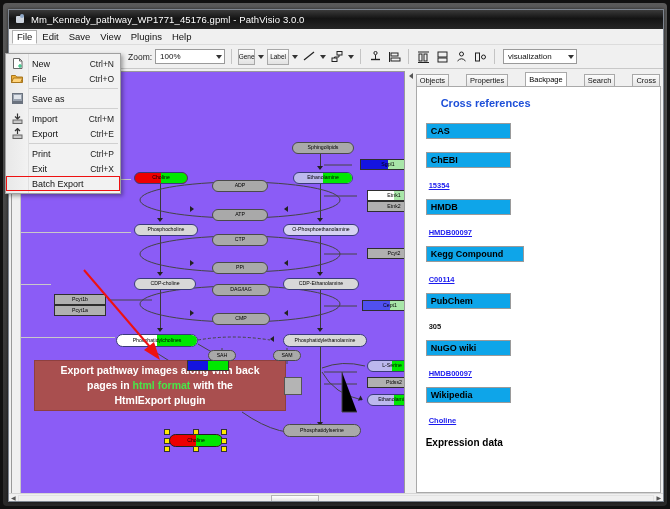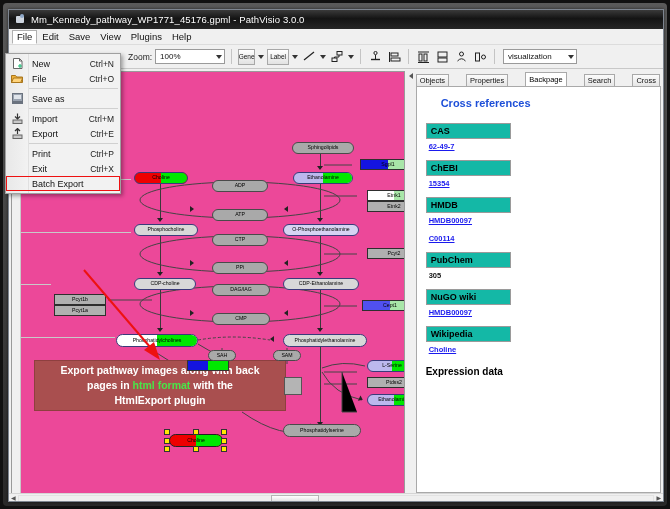--- a/index.html
+++ b/index.html
@@ -57,21 +57,21 @@
   .fm-row .acc{padding-right:6px;color:#222;font-size:8.5px;}
   .fm-row.disabled .lbl,.fm-row.disabled .acc{color:#a3a3a3;}
   .fm-row .sub{position:absolute;right:5px;width:0;height:0;
        border-top:3px solid transparent;border-bottom:3px solid transparent;border-left:4px solid #333;}
   .fm-div{height:1px;background:#d0d0d0;margin:2px 2px 2px 23px;position:relative;z-index:2;}
   .fm-row.boxed{outline:1.5px solid #ee1111;outline-offset:-1px;z-index:3;}
   .fi svg{display:block;}
 
   
   #body{position:relative;height:424px;display:flex;background:#f0f0f0;}
-  #canvaswrap{position:relative;width:448px;height:100%;background:#ec4899;border:1px solid #9a9a9a;
+  #canvaswrap{position:relative;width:448px;height:100%;background:#8b5cf6;border:1px solid #9a9a9a;
        margin:2px 0 0 2px;box-sizing:border-box;overflow:hidden;}
   #canvas{position:absolute;inset:0;}
   .vleft{position:absolute;left:0;top:0;width:8px;height:100%;background:#f0f0f0;border-right:1px solid #c9c9c9;}
   .vleft .tri{position:absolute;left:2px;top:14px;width:0;height:0;
        border-top:3px solid transparent;border-bottom:3px solid transparent;border-left:4px solid #444;}
 
   
   .node{position:absolute;box-sizing:border-box;display:flex;align-items:center;justify-content:center;
         font-size:5.2px;color:#000;text-align:center;line-height:1;white-space:nowrap;}
   .metab{border-radius:9px;border:1px solid #3a3a7a;background:#b9b9b9;}
@@ -107,22 +107,22 @@
        background:#f0f0f0;padding:2px 2px 0 3px;box-sizing:border-box;}
   #tabstrip{display:flex;align-items:flex-end;height:15px;padding-left:8px;position:relative;gap:16px;}
   .ptab{font-size:7.5px;color:#111;background:linear-gradient(180deg,#fbfbfb,#e6e6e6);
        border:1px solid #a9a9a9;border-bottom:none;padding:1.5px 3px 1px;margin-right:1px;line-height:9px;}
   .ptab.active{background:#ffffff;font-weight:normal;padding:2.5px 3px 2px;color:#000;}
   #tabstrip .larrow{position:absolute;left:1px;top:2px;width:0;height:0;
        border-top:3px solid transparent;border-bottom:3px solid transparent;border-right:4px solid #555;}
   #panelbody{flex:1;background:#ffffff;border:1px solid #a9a9a9;margin-left:8px;
        padding:10px 9px 6px 9px;box-sizing:border-box;overflow:hidden;}
   #panelbody h3{margin:0 0 14px 15px;font-size:11px;color:#1d4fd8;font-weight:bold;}
-  .xr-head{border:1px solid #9a9a9a;background:#14b8a6;font-size:9px;font-weight:bold;color:#000;
-       padding:2px 4px;margin-bottom:3px;width:85px;box-sizing:border-box;}
+  .xr-head{border:1px solid #9a9a9a;background:#0ea5e9;font-size:9px;font-weight:bold;color:#000;
+       padding:2px 4px;margin-bottom:13px;width:85px;box-sizing:border-box;}
   .xr-val{font-size:7.5px;color:#1a1aee;text-decoration:underline;margin:0 0 9px 3px;font-weight:bold;}
   .xr-val.plain{color:#111;text-decoration:none;}
   #expr{font-size:10px;font-weight:bold;color:#000;margin-top:12px;}
 
   
   #hscroll{height:9px;background:#f0f0f0;border-top:1px solid #d5d5d5;display:flex;align-items:center;
        position:relative;}
   #hscroll .track{position:absolute;left:9px;right:9px;top:1px;height:7px;background:#efefef;border:1px solid #e2e2e2;}
   #hscroll .thumb{position:absolute;left:40%;top:1px;width:46px;height:7px;
        background:linear-gradient(180deg,#fff,#d8d8d8);border:1px solid #b4b4b4;}
@@ -444,28 +444,28 @@
           <div class="ptab">Properties</div>
           <div class="ptab active">Backpage</div>
           <div class="ptab">Search</div>
           <div class="ptab">Cross</div>
         </div>
 
         <div id="panelbody">
           <h3>Cross references</h3>
 
           <div class="xr-head">CAS</div>
-          <div class="xr-val">62-49-7</div>
 
           <div class="xr-head">ChEBI</div>
           <div class="xr-val">15354</div>
 
           <div class="xr-head">HMDB</div>
           <div class="xr-val">HMDB00097</div>
 
+          <div class="xr-head" style="width:98px">Kegg Compound</div>
           <div class="xr-val">C00114</div>
 
           <div class="xr-head">PubChem</div>
           <div class="xr-val plain">305</div>
 
           <div class="xr-head">NuGO wiki</div>
           <div class="xr-val">HMDB00097</div>
 
           <div class="xr-head">Wikipedia</div>
           <div class="xr-val">Choline</div>

